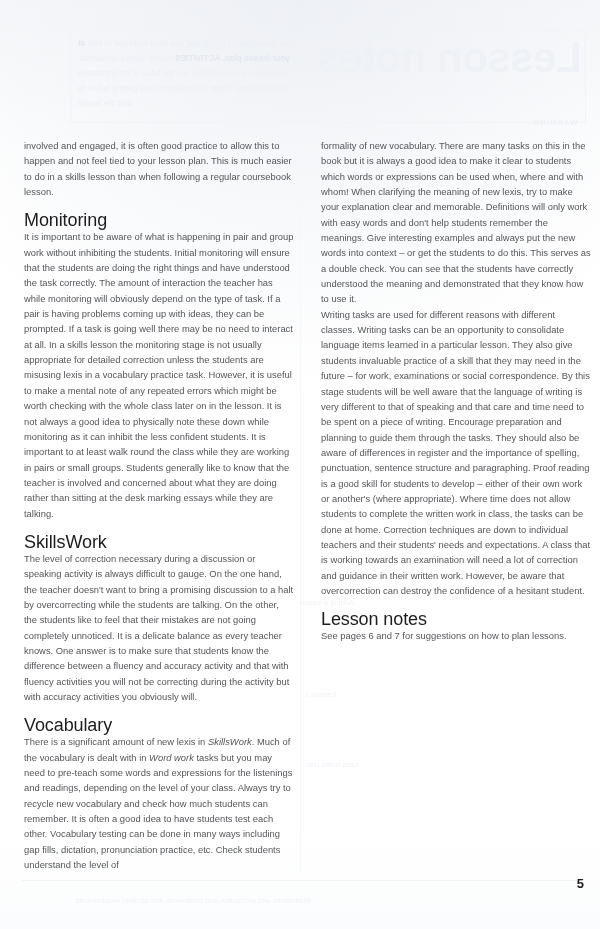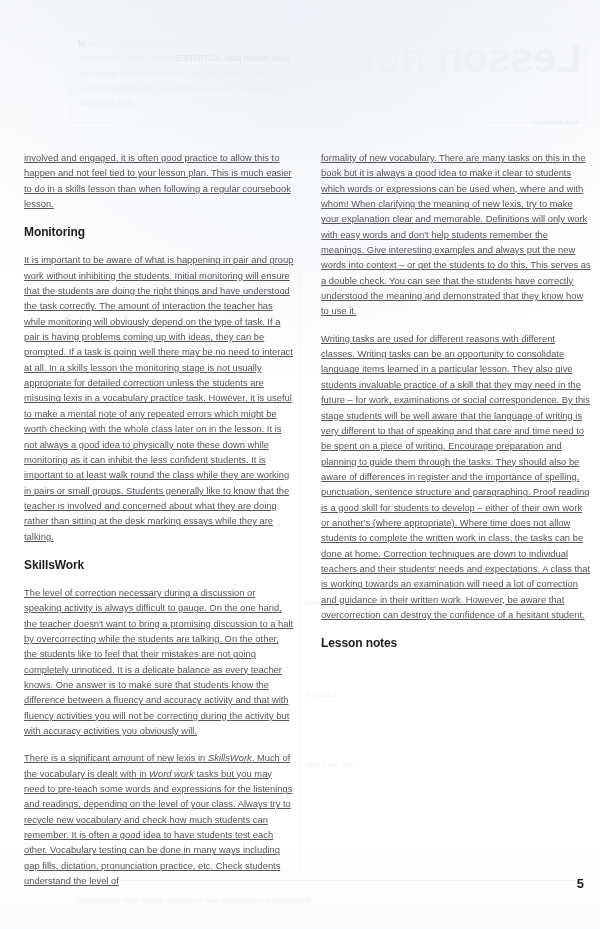--- a/index.html
+++ b/index.html
@@ -107,29 +107,28 @@
     width: 270px;
     color: #55565a;
     font-size: 9.4px;
     line-height: 15.35px;
   }
   .col-left  { left: 24px; }
   .col-right { left: 321px; }
 
   h2.section-heading {
     margin: 13px 0 1px 0;
-    font-size: 12px;
-    font-weight: 700;
+    font-size: 18px;
+    font-weight: 400;
     color: #1d1d1f;
     letter-spacing: -0.1px;
     line-height: 16px;
   }
   .column p {
-    margin: 12px 0 0 0;
-    text-decoration: underline;
+    margin: 0 0 0 0;
   }
   .column .italic { font-style: italic; }
 
   .page-number {
     position: absolute;
     right: 16px;
     bottom: 38px;
     font-size: 13px;
     font-weight: 700;
     color: #1d1d1f;
@@ -172,27 +171,29 @@
     <div class="column col-left">
 
       <p>involved and engaged, it is often good practice to allow this to happen and not feel tied to your lesson plan. This is much easier to do in a skills lesson than when following a regular coursebook lesson.</p>
 
       <h2 class="section-heading">Monitoring</h2>
       <p>It is important to be aware of what is happening in pair and group work without inhibiting the students. Initial monitoring will ensure that the students are doing the right things and have understood the task correctly. The amount of interaction the teacher has while monitoring will obviously depend on the type of task. If a pair is having problems coming up with ideas, they can be prompted. If a task is going well there may be no need to interact at all. In a skills lesson the monitoring stage is not usually appropriate for detailed correction unless the students are misusing lexis in a vocabulary practice task. However, it is useful to make a mental note of any repeated errors which might be worth checking with the whole class later on in the lesson. It is not always a good idea to physically note these down while monitoring as it can inhibit the less confident students. It is important to at least walk round the class while they are working in pairs or small groups. Students generally like to know that the teacher is involved and concerned about what they are doing rather than sitting at the desk marking essays while they are talking.</p>
 
       <h2 class="section-heading">SkillsWork</h2>
       <p>The level of correction necessary during a discussion or speaking activity is always difficult to gauge. On the one hand, the teacher doesn't want to bring a promising discussion to a halt by overcorrecting while the students are talking. On the other, the students like to feel that their mistakes are not going completely unnoticed. It is a delicate balance as every teacher knows. One answer is to make sure that students know the difference between a fluency and accuracy activity and that with fluency activities you will not be correcting during the activity but with accuracy activities you obviously will.</p>
 
+      <h2 class="section-heading">Vocabulary</h2>
       <p><span>There is a significant amount of new lexis in </span><span class="italic">SkillsWork</span><span>. Much of the vocabulary is dealt with in </span><span class="italic">Word work</span><span> tasks but you may need to pre-teach some words and expressions for the listenings and readings, depending on the level of your class. Always try to recycle new vocabulary and check how much students can remember. It is often a good idea to have students test each other. Vocabulary testing can be done in many ways including gap fills, dictation, pronunciation practice, etc. Check students understand the level of</span></p>
     </div>
 
     <div class="column col-right">
 
       <p>formality of new vocabulary. There are many tasks on this in the book but it is always a good idea to make it clear to students which words or expressions can be used when, where and with whom! When clarifying the meaning of new lexis, try to make your explanation clear and memorable. Definitions will only work with easy words and don't help students remember the meanings. Give interesting examples and always put the new words into context – or get the students to do this. This serves as a double check. You can see that the students have correctly understood the meaning and demonstrated that they know how to use it.</p>
 
       <p>Writing tasks are used for different reasons with different classes. Writing tasks can be an opportunity to consolidate language items learned in a particular lesson. They also give students invaluable practice of a skill that they may need in the future – for work, examinations or social correspondence. By this stage students will be well aware that the language of writing is very different to that of speaking and that care and time need to be spent on a piece of writing. Encourage preparation and planning to guide them through the tasks. They should also be aware of differences in register and the importance of spelling, punctuation, sentence structure and paragraphing. Proof reading is a good skill for students to develop – either of their own work or another's (where appropriate). Where time does not allow students to complete the written work in class, the tasks can be done at home. Correction techniques are down to individual teachers and their students' needs and expectations. A class that is working towards an examination will need a lot of correction and guidance in their written work. However, be aware that overcorrection can destroy the confidence of a hesitant student.</p>
 
       <h2 class="section-heading">Lesson notes</h2>
+      <p>See pages 6 and 7 for suggestions on how to plan lessons.</p>
     </div>
 
     <div class="page-number">5</div>
   </div>
 </div>
 
 </body></html>

